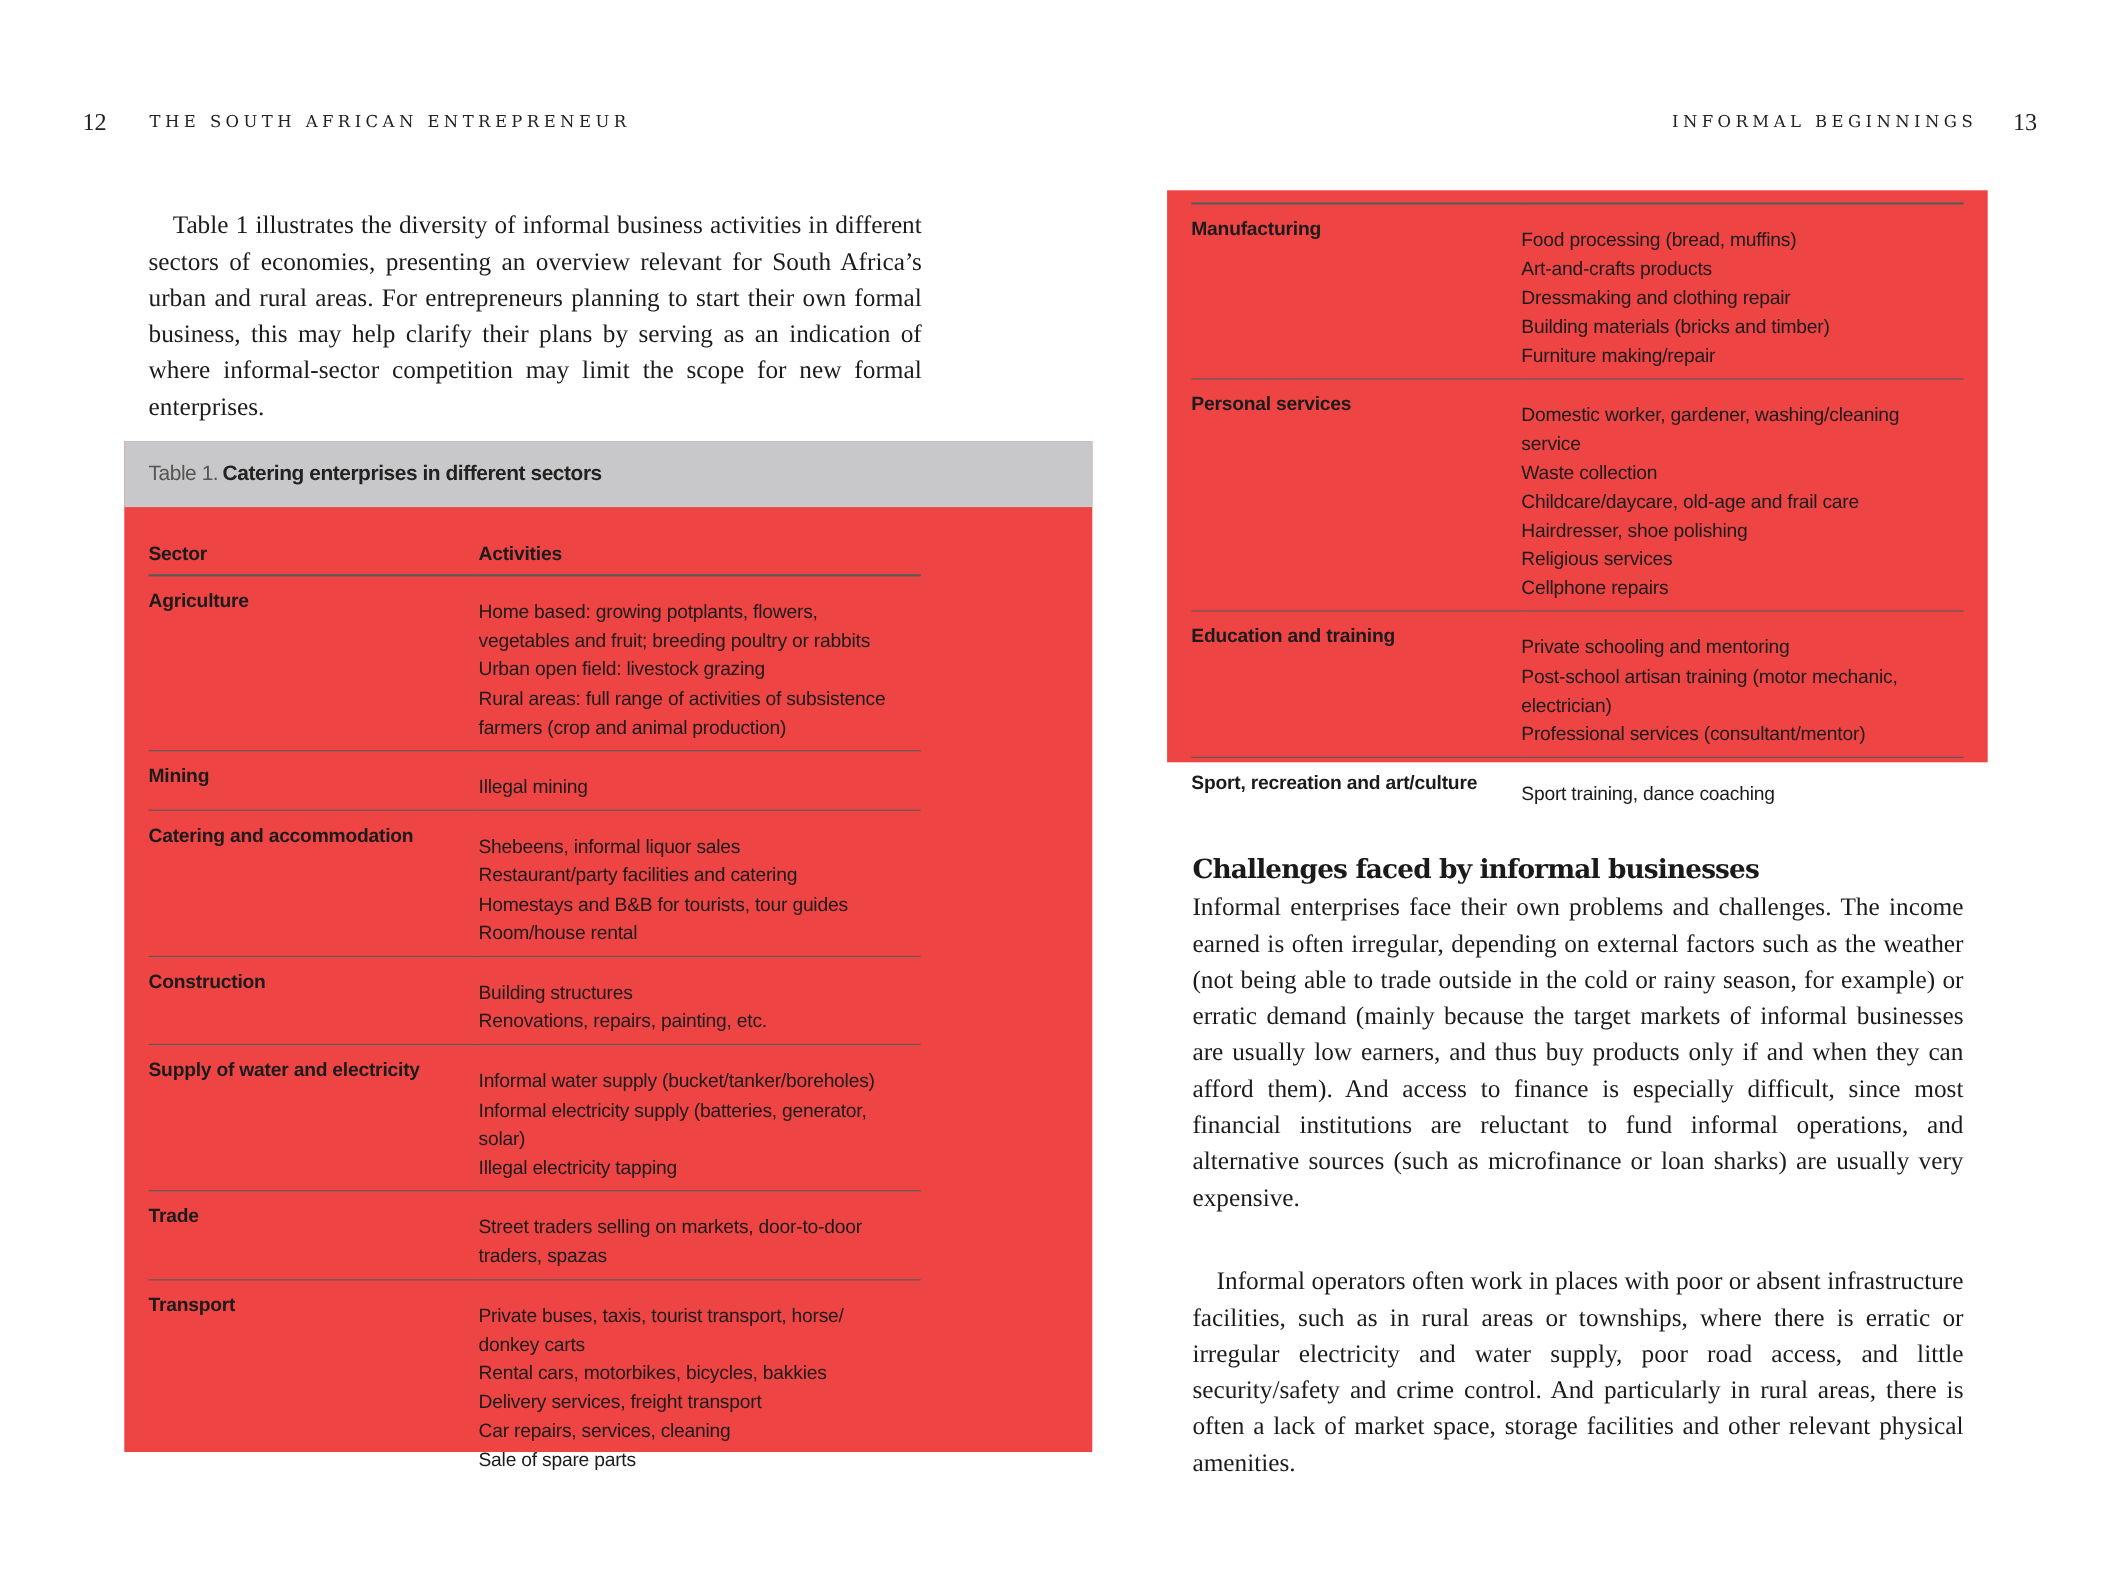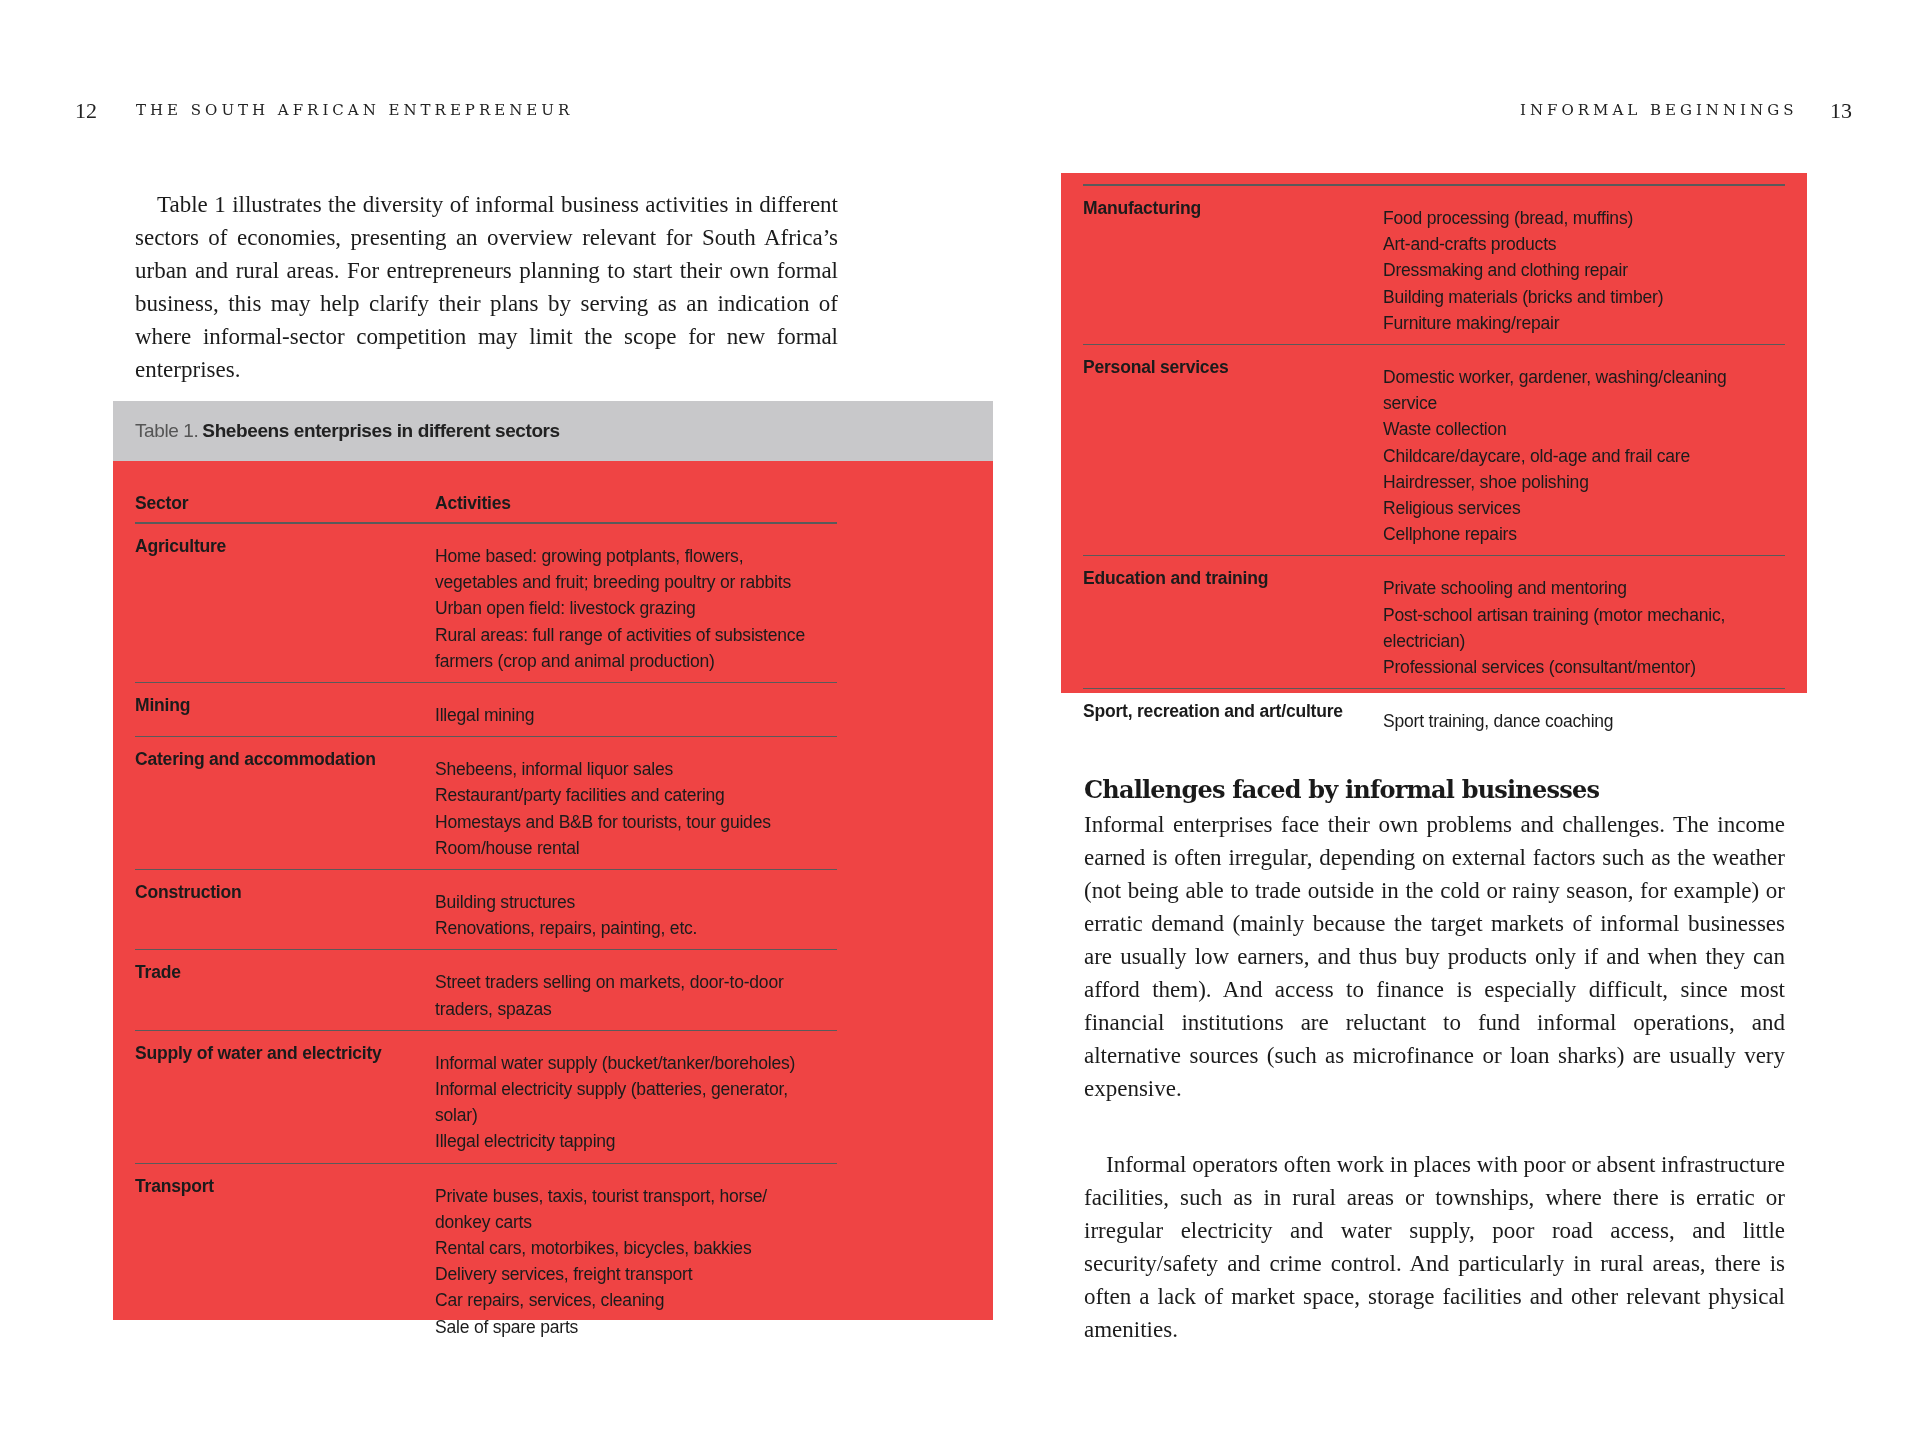--- a/index.html
+++ b/index.html
@@ -29,21 +29,21 @@
 <div class="folio" style="left:75px;">12</div>
 <div class="running-head" style="left:136px;">THE SOUTH AFRICAN ENTREPRENEUR</div>
 
 <p class="body-text" style="left:135px; top:188px; width:703px;">
   <span class="indent">Table 1 illustrates the diversity of informal business activities in different sectors of economies, presenting an overview relevant for South Africa’s urban and rural areas. For entrepreneurs planning to start their own formal business, this may help clarify their plans by serving as an indication of where informal-sector competition may limit the scope for new formal enterprises.</span>
 </p>
 
 <div class="tbox" style="left:113px; top:401px; width:880px; height:919px;">
   <div class="caption">
     <span class="label">Table 1.</span>
-    <span class="title">Shebeens enterprises in different sectors</span>
+    <span class="title">Catering enterprises in different sectors</span>
   </div>
   <table style="margin: 32px 22px 0 22px; width: 702px;">
     <thead>
       <tr class="head-line">
         <th>Sector</th>
         <th>Activities</th>
       </tr>
     </thead>
     <tbody id="tbody-1">
         <tr>
@@ -81,36 +81,36 @@
           <td class="sector">
             <div>Construction</div>
           </td>
           <td class="acts">
             <div>Building structures</div>
             <div>Renovations, repairs, painting, etc.</div>
           </td>
         </tr>
         <tr class="row-line">
           <td class="sector">
-            <div>Trade</div>
-          </td>
-          <td class="acts">
-            <div>Street traders selling on markets, door-to-door</div>
-            <div>traders, spazas</div>
-          </td>
-        </tr>
-        <tr class="row-line">
-          <td class="sector">
             <div>Supply of water and electricity</div>
           </td>
           <td class="acts">
             <div>Informal water supply (bucket/tanker/boreholes)</div>
             <div>Informal electricity supply (batteries, generator,</div>
             <div>solar)</div>
             <div>Illegal electricity tapping</div>
+          </td>
+        </tr>
+        <tr class="row-line">
+          <td class="sector">
+            <div>Trade</div>
+          </td>
+          <td class="acts">
+            <div>Street traders selling on markets, door-to-door</div>
+            <div>traders, spazas</div>
           </td>
         </tr>
         <tr class="row-line">
           <td class="sector">
             <div>Transport</div>
           </td>
           <td class="acts">
             <div>Private buses, taxis, tourist transport, horse/</div>
             <div>donkey carts</div>
             <div>Rental cars, motorbikes, bicycles, bakkies</div>

